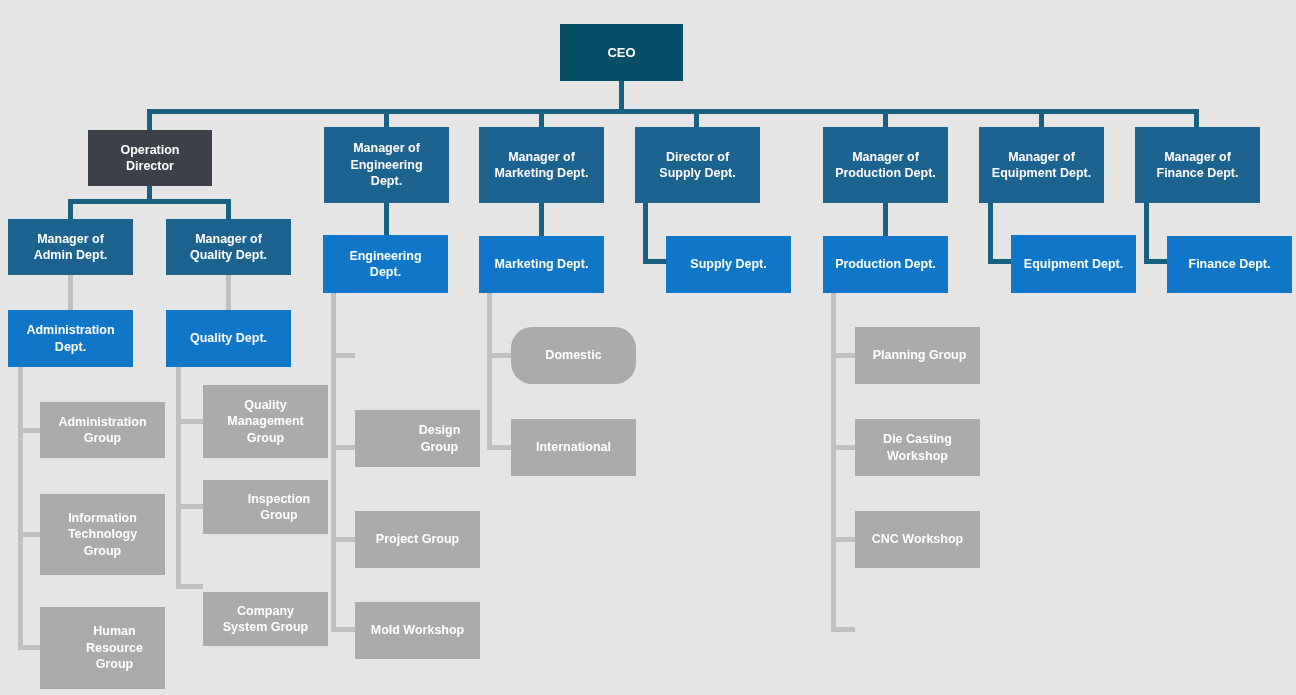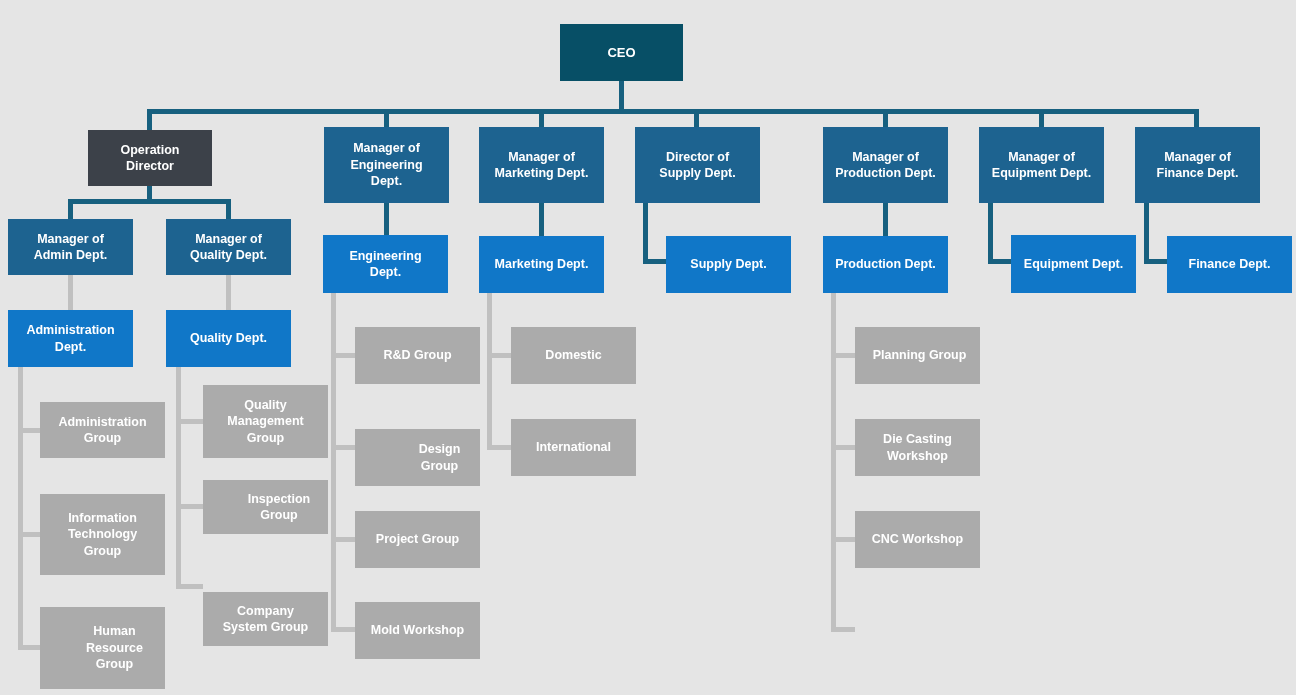--- a/index.html
+++ b/index.html
@@ -119,26 +119,25 @@
 Resource Group</div>
 
   <div class="node grp" style="left:203px;top:385px;width:125px;height:73px;">Quality
 Management
 Group</div>
   <div class="node grp" style="left:203px;top:480px;width:125px;height:54px;padding-left:31px;">Inspection
 Group</div>
   <div class="node grp" style="left:203px;top:592px;width:125px;height:54px;text-align:center;">Company
 System Group</div>
 
-  <div class="node grp" style="left:355px;top:327px;width:125px;height:57px;">R&amp;D Group</div>
-  <div class="node grp" style="left:355px;top:429px;width:125px;height:57px;padding-left:48px;">Design Group</div>
+  <div class="node grp" style="left:355px;top:410px;width:125px;height:57px;padding-left:48px;">Design Group</div>
   <div class="node grp" style="left:355px;top:511px;width:125px;height:57px;">Project Group</div>
   <div class="node grp" style="left:355px;top:602px;width:125px;height:57px;">Mold Workshop</div>
 
-  <div class="node grp" style="left:511px;top:327px;width:125px;height:57px;">Domestic</div>
+  <div class="node grp" style="left:511px;top:327px;width:125px;height:57px;border-radius:21px;">Domestic</div>
   <div class="node grp" style="left:511px;top:419px;width:125px;height:57px;">International</div>
 
   <div class="node grp" style="left:855px;top:327px;width:125px;height:57px;padding-left:8px;">Planning Group</div>
   <div class="node grp" style="left:855px;top:419px;width:125px;height:57px;">Die Casting
 Workshop</div>
   <div class="node grp" style="left:855px;top:511px;width:125px;height:57px;">CNC Workshop</div>
 
 </div>
 
 </body></html>

